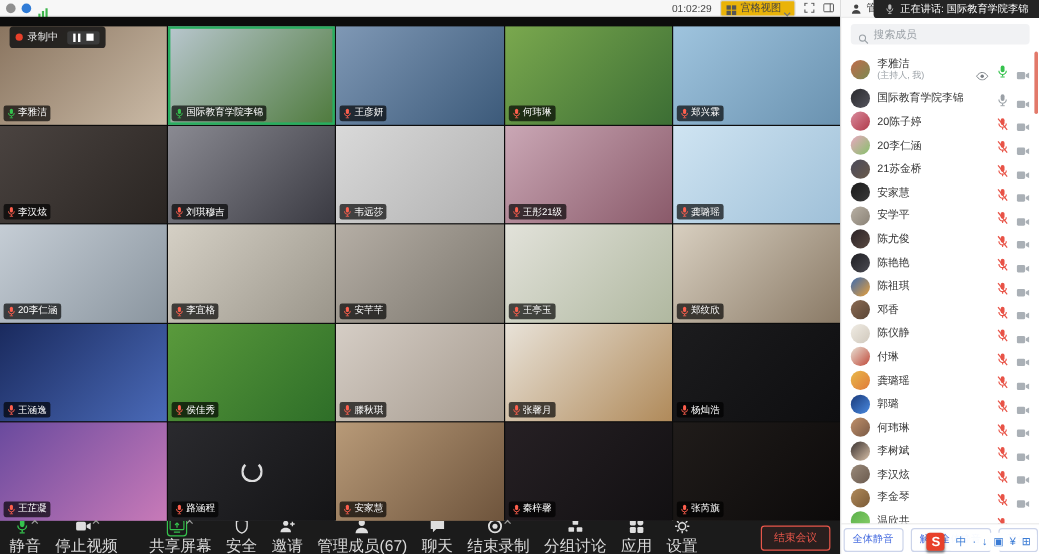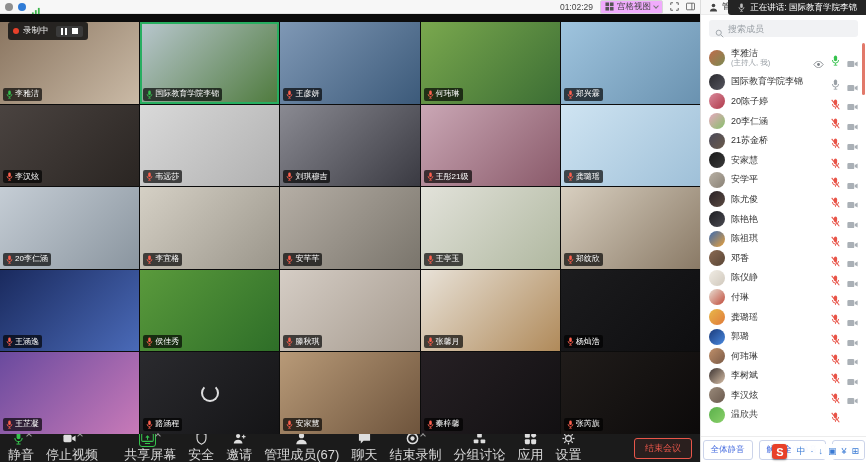--- a/index.html
+++ b/index.html
@@ -6,21 +6,21 @@
   html,body{width:866px;height:462px;overflow:hidden;background:#000}
   .app{position:relative;width:866px;height:462px;display:flex;background:#fff;
        font-family:"Liberation Sans","DejaVu Sans",sans-serif}
   
   .left{width:700px;display:flex;flex-direction:column;min-width:0}
   .strip{height:14px;background:#f7f7f7;border-bottom:1px solid #e4e4e4;display:flex;align-items:center;gap:5px;padding:0 5px}
   .dot-grey{width:8px;height:8px;border-radius:50%;background:#8f8f8f;display:inline-block}
   .dot-blue{width:8px;height:8px;border-radius:50%;background:#2f7bd6;display:inline-block}
   .sig{width:10px;height:9px;color:#3cb54a;display:inline-block}
   .strip-right{margin-left:auto;display:flex;align-items:center;gap:7px;color:#444;font-size:8.5px}
-  .view-btn{display:flex;align-items:center;gap:3px;border:1px solid #d7d7d7;background:#f0abfc;border-radius:2px;
+  .view-btn{display:flex;align-items:flex-end;gap:3px;border:1px solid #d7d7d7;background:#eab308;border-radius:2px;
             font-size:8.5px;height:14px;padding:0 4px;color:#444;cursor:pointer}
   .mini-ic{width:9px;height:9px;color:#555;display:inline-block}
   .chev{width:4px;height:4px;border-right:1px solid #777;border-bottom:1px solid #777;display:inline-block;
         transform:rotate(45deg);margin-top:-2px}
   .chev.up{transform:rotate(-135deg);margin-top:2px}
   
   .stage{position:relative;flex:1;background:#0c0c0c;display:grid;grid-template-columns:repeat(5,1fr);
          grid-auto-rows:1fr;gap:1px;padding-top:8px;min-height:0}
   .tile{position:relative;overflow:hidden;background:#222}
   .tile.active{outline:2px solid #27ae60;outline-offset:-2px}
@@ -192,40 +192,40 @@
           <div class="tlabel">
             <span class="tmic muted"><svg width="100%" height="100%" preserveAspectRatio="xMidYMid meet" viewBox="0 0 12 15">
                 <rect x="3.8" y="0.8" width="4.4" height="7.6" rx="2.2" fill="currentColor"></rect>
                 <path d="M1.8 6.8a4.2 4.2 0 0 0 8.4 0" fill="none" stroke="currentColor" stroke-width="1.3"></path>
                 <line x1="6" y1="11.2" x2="6" y2="13.4" stroke="currentColor" stroke-width="1.3"></line>
                 <line x1="3.6" y1="13.9" x2="8.4" y2="13.9" stroke="currentColor" stroke-width="1.2"></line>
               </svg></span>
             <span>李汉炫</span>
           </div>
         </div>
+        <div class="tile" style="background: linear-gradient(135deg, rgb(138, 138, 146) 0%, rgb(58, 58, 66) 100%);">
+          <div class="tlabel">
+            <span class="tmic muted"><svg width="100%" height="100%" preserveAspectRatio="xMidYMid meet" viewBox="0 0 12 15">
+                <rect x="3.8" y="0.8" width="4.4" height="7.6" rx="2.2" fill="currentColor"></rect>
+                <path d="M1.8 6.8a4.2 4.2 0 0 0 8.4 0" fill="none" stroke="currentColor" stroke-width="1.3"></path>
+                <line x1="6" y1="11.2" x2="6" y2="13.4" stroke="currentColor" stroke-width="1.3"></line>
+                <line x1="3.6" y1="13.9" x2="8.4" y2="13.9" stroke="currentColor" stroke-width="1.2"></line>
+              </svg></span>
+            <span>刘琪穆吉</span>
+          </div>
+        </div>
         <div class="tile" style="background: linear-gradient(135deg, rgb(217, 217, 217) 0%, rgb(176, 176, 176) 100%);">
           <div class="tlabel">
             <span class="tmic muted"><svg width="100%" height="100%" preserveAspectRatio="xMidYMid meet" viewBox="0 0 12 15">
                 <rect x="3.8" y="0.8" width="4.4" height="7.6" rx="2.2" fill="currentColor"></rect>
                 <path d="M1.8 6.8a4.2 4.2 0 0 0 8.4 0" fill="none" stroke="currentColor" stroke-width="1.3"></path>
                 <line x1="6" y1="11.2" x2="6" y2="13.4" stroke="currentColor" stroke-width="1.3"></line>
                 <line x1="3.6" y1="13.9" x2="8.4" y2="13.9" stroke="currentColor" stroke-width="1.2"></line>
               </svg></span>
             <span>韦远莎</span>
-          </div>
-        </div>
-        <div class="tile" style="background: linear-gradient(135deg, rgb(138, 138, 146) 0%, rgb(58, 58, 66) 100%);">
-          <div class="tlabel">
-            <span class="tmic muted"><svg width="100%" height="100%" preserveAspectRatio="xMidYMid meet" viewBox="0 0 12 15">
-                <rect x="3.8" y="0.8" width="4.4" height="7.6" rx="2.2" fill="currentColor"></rect>
-                <path d="M1.8 6.8a4.2 4.2 0 0 0 8.4 0" fill="none" stroke="currentColor" stroke-width="1.3"></path>
-                <line x1="6" y1="11.2" x2="6" y2="13.4" stroke="currentColor" stroke-width="1.3"></line>
-                <line x1="3.6" y1="13.9" x2="8.4" y2="13.9" stroke="currentColor" stroke-width="1.2"></line>
-              </svg></span>
-            <span>刘琪穆吉</span>
           </div>
         </div>
         <div class="tile" style="background: linear-gradient(135deg, rgb(202, 167, 181) 0%, rgb(138, 90, 106) 100%);">
           <div class="tlabel">
             <span class="tmic muted"><svg width="100%" height="100%" preserveAspectRatio="xMidYMid meet" viewBox="0 0 12 15">
                 <rect x="3.8" y="0.8" width="4.4" height="7.6" rx="2.2" fill="currentColor"></rect>
                 <path d="M1.8 6.8a4.2 4.2 0 0 0 8.4 0" fill="none" stroke="currentColor" stroke-width="1.3"></path>
                 <line x1="6" y1="11.2" x2="6" y2="13.4" stroke="currentColor" stroke-width="1.3"></line>
                 <line x1="3.6" y1="13.9" x2="8.4" y2="13.9" stroke="currentColor" stroke-width="1.2"></line>
               </svg></span>
@@ -864,20 +864,38 @@
             <span class="i-cam"><svg width="100%" height="100%" preserveAspectRatio="xMidYMid meet" viewBox="0 0 15 10">
                 <rect x="0.5" y="0.8" width="9.4" height="8.4" rx="1.6" fill="currentColor"></rect>
                 <path d="M10.6 3.8l3.9-2.2v6.8l-3.9-2.2z" fill="currentColor"></path>
               </svg></span>
           </div>
         </div>
         <div class="p-row">
           <span class="avatar" style="background: linear-gradient(135deg, rgb(154, 138, 122), rgb(106, 90, 78));"></span>
           <div class="p-namewrap">
             <div class="p-name">李汉炫</div>
+          </div>
+          <div class="p-icons">
+            <span class="i-mic mic-red"><svg width="100%" height="100%" preserveAspectRatio="xMidYMid meet" viewBox="0 0 12 15">
+                <rect x="3.8" y="0.8" width="4.4" height="7.6" rx="2.2" fill="currentColor"></rect>
+                <path d="M1.8 6.8a4.2 4.2 0 0 0 8.4 0" fill="none" stroke="currentColor" stroke-width="1.3"></path>
+                <line x1="6" y1="11.2" x2="6" y2="13.4" stroke="currentColor" stroke-width="1.3"></line>
+                <line x1="0.8" y1="1.2" x2="11.2" y2="14" stroke="currentColor" stroke-width="1.4"></line>
+              </svg></span>
+            <span class="i-cam"><svg width="100%" height="100%" preserveAspectRatio="xMidYMid meet" viewBox="0 0 15 10">
+                <rect x="0.5" y="0.8" width="9.4" height="8.4" rx="1.6" fill="currentColor"></rect>
+                <path d="M10.6 3.8l3.9-2.2v6.8l-3.9-2.2z" fill="currentColor"></path>
+              </svg></span>
+          </div>
+        </div>
+        <div class="p-row">
+          <span class="avatar" style="background: linear-gradient(135deg, rgb(176, 138, 90), rgb(122, 90, 54));"></span>
+          <div class="p-namewrap">
+            <div class="p-name">李金琴</div>
           </div>
           <div class="p-icons">
             <span class="i-mic mic-red"><svg width="100%" height="100%" preserveAspectRatio="xMidYMid meet" viewBox="0 0 12 15">
                 <rect x="3.8" y="0.8" width="4.4" height="7.6" rx="2.2" fill="currentColor"></rect>
                 <path d="M1.8 6.8a4.2 4.2 0 0 0 8.4 0" fill="none" stroke="currentColor" stroke-width="1.3"></path>
                 <line x1="6" y1="11.2" x2="6" y2="13.4" stroke="currentColor" stroke-width="1.3"></line>
                 <line x1="0.8" y1="1.2" x2="11.2" y2="14" stroke="currentColor" stroke-width="1.4"></line>
               </svg></span>
             <span class="i-cam"><svg width="100%" height="100%" preserveAspectRatio="xMidYMid meet" viewBox="0 0 15 10">
                 <rect x="0.5" y="0.8" width="9.4" height="8.4" rx="1.6" fill="currentColor"></rect>

